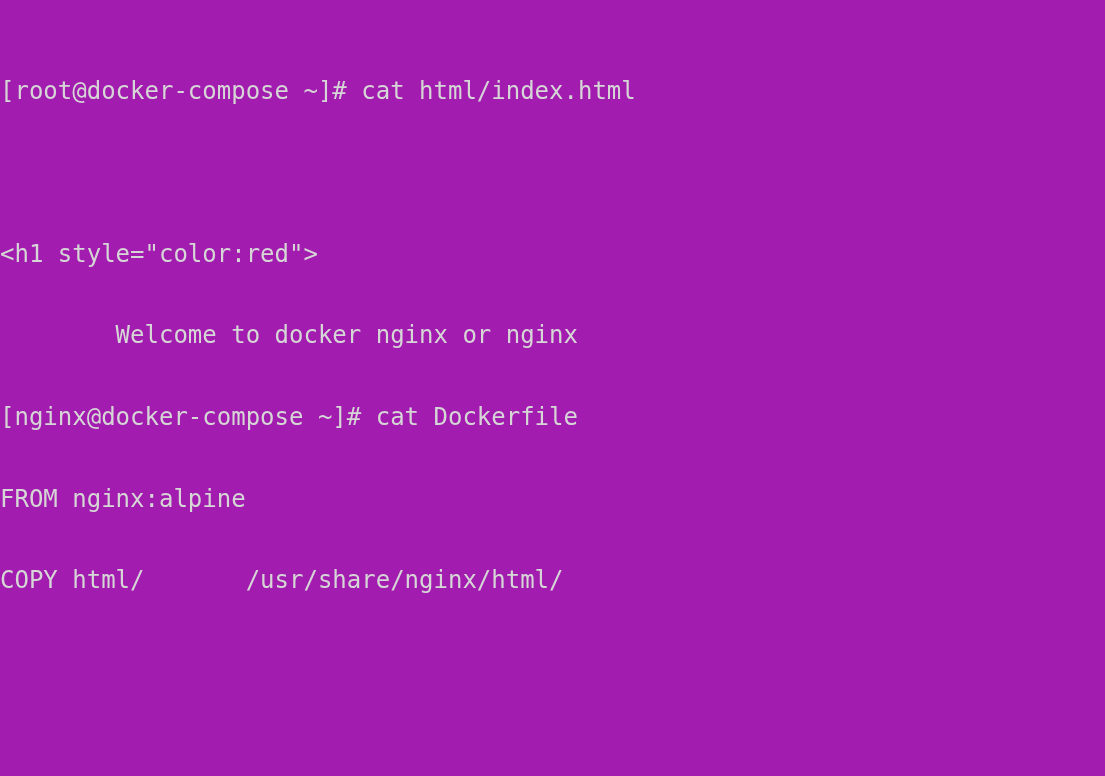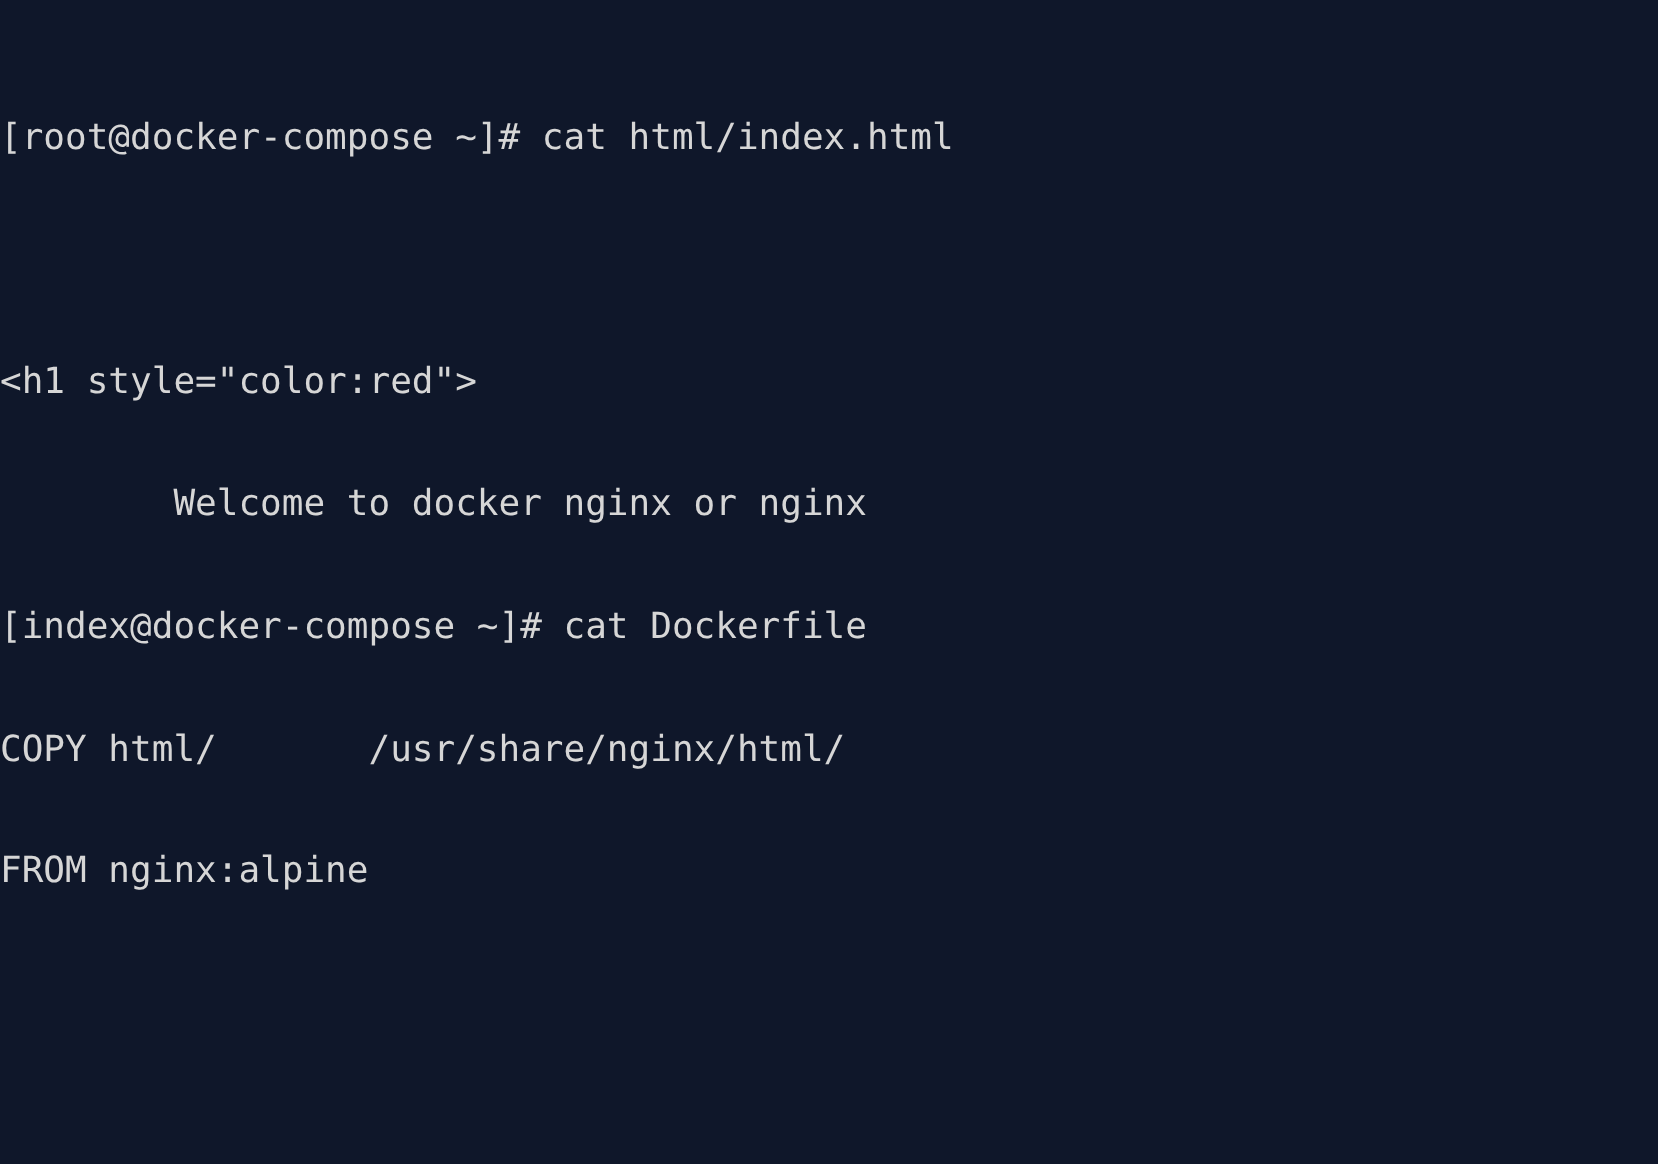--- a/index.html
+++ b/index.html
@@ -8,21 +8,21 @@
     background: #000000;
   }
   body {
     width: 1105px;
     height: 776px;
     overflow: hidden;
   }
   #terminal {
     width: 1105px;
     height: 776px;
-    background: #0f172a;
+    background: #a21caf;
     color: #d6d6d6;
     font-family: "DejaVu Sans Mono", "Liberation Mono", monospace;
     font-size: 24px;
     line-height: 27.2px;
     letter-spacing: 0px;
     white-space: pre;
     padding: 12px;
     box-sizing: border-box;
     position: relative;
     overflow: hidden;
@@ -51,23 +51,23 @@
 </head>
 <body>
 
 <div id="terminal">
   <div id="screen">
 
     <span class="line prompt-line">[root@docker-compose ~]# cat html/index.html</span>
     <span class="line blank"></span>
     <span class="line">&lt;h1 style="color:red"&gt;</span>
     <span class="line">        Welcome to docker nginx or nginx</span>
-    <span class="line prompt-line">[index@docker-compose ~]# cat Dockerfile</span>
+    <span class="line prompt-line">[nginx@docker-compose ~]# cat Dockerfile</span>
+    <span class="line">FROM nginx:alpine</span>
     <span class="line">COPY html/       /usr/share/nginx/html/</span>
-    <span class="line">FROM nginx:alpine</span>
     
     
     
     
     
     
     
     
     
     

